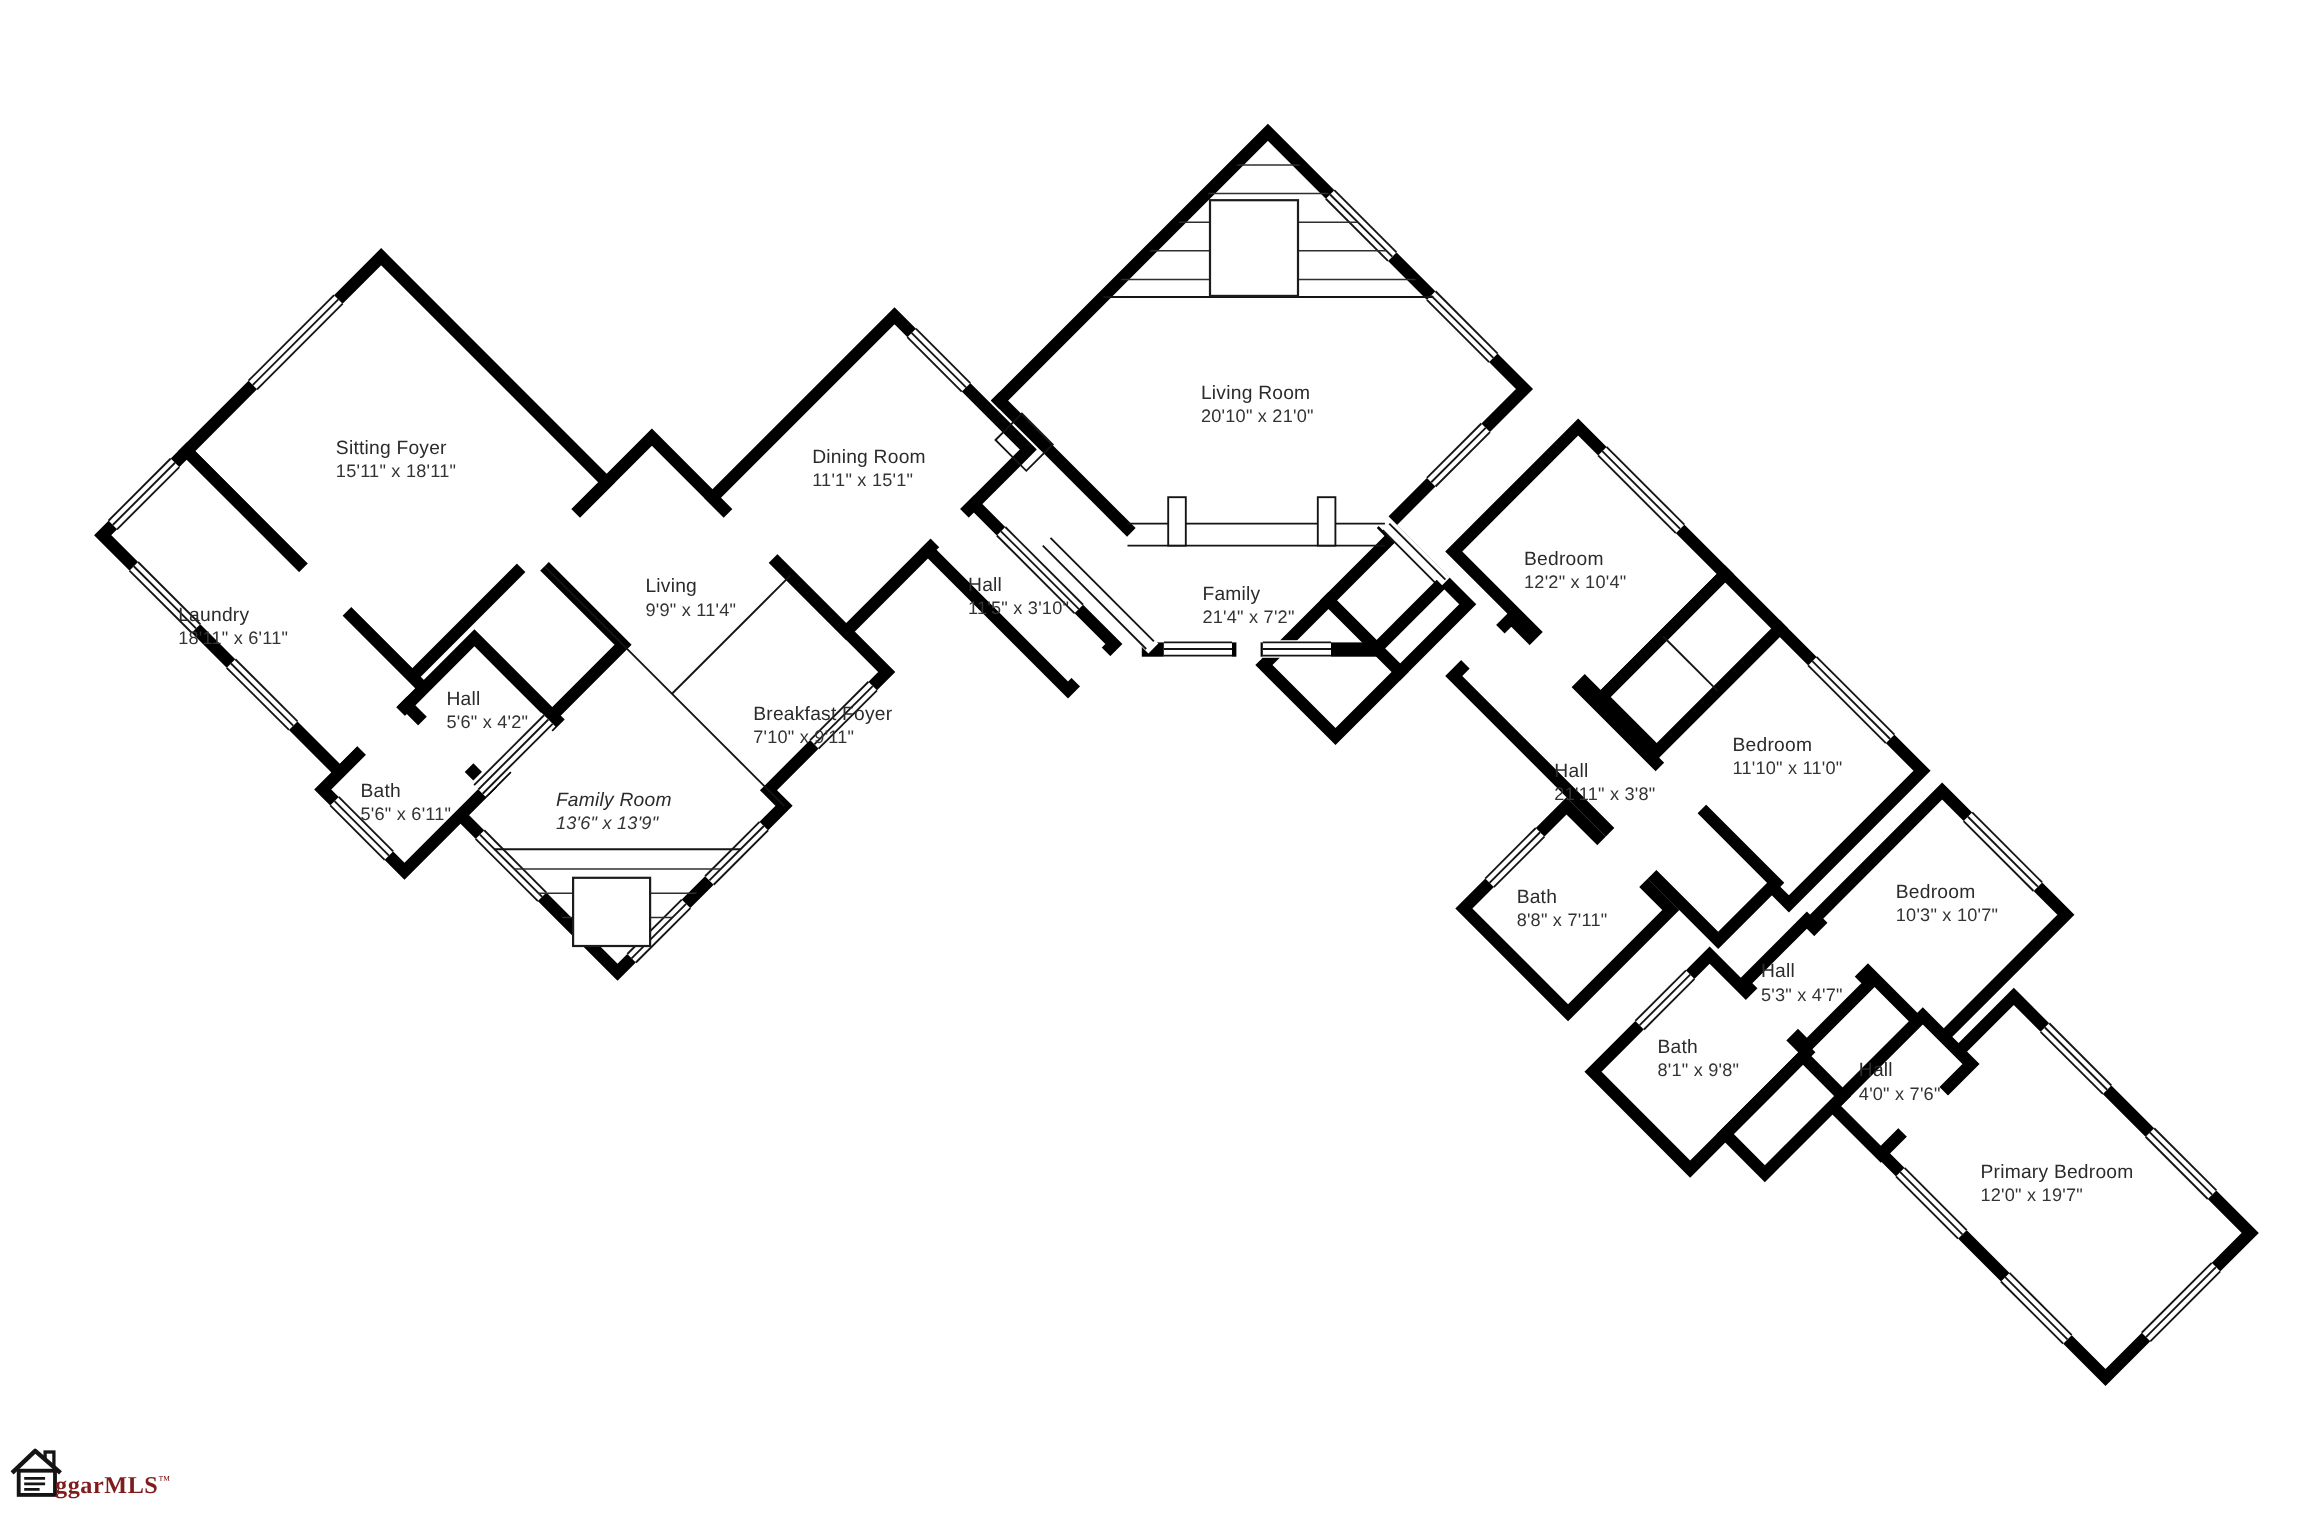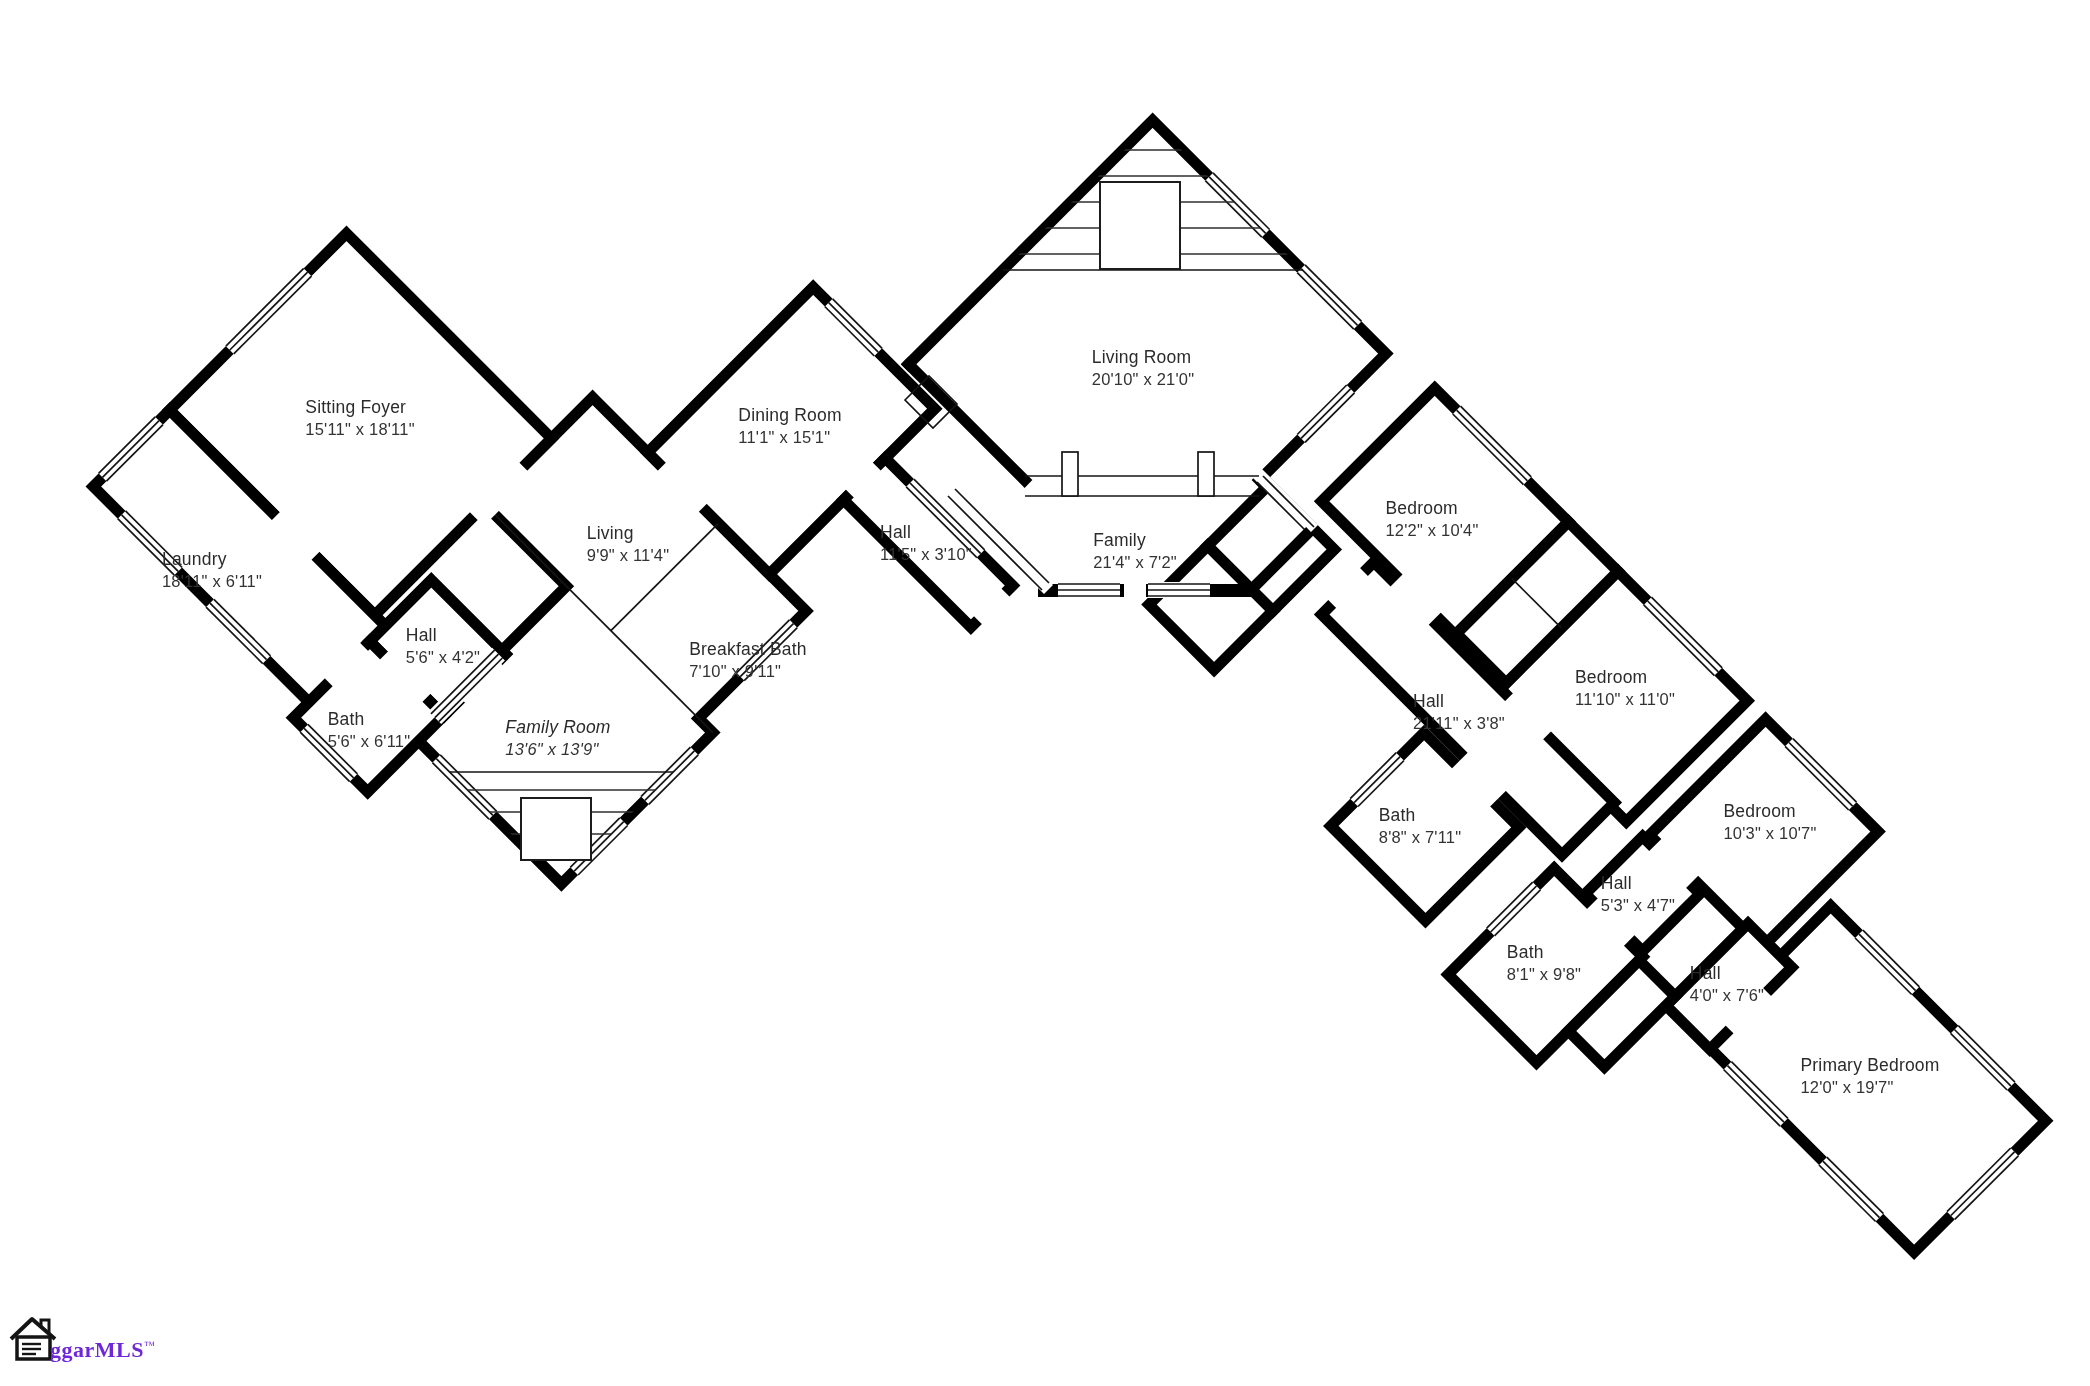--- a/index.html
+++ b/index.html
@@ -10,21 +10,21 @@
   .fillonly{fill:#fff;stroke:none;}
   .thin{stroke:#141414;stroke-width:1.7;fill:none;}
   .hatch{stroke:#2e2e2e;stroke-width:1.4;}
   .doorgap{fill:#fff;stroke:none;}
   .winpad{fill:#fff;stroke:none;}
   .fpbox{fill:#fff;stroke:#1c1c1c;stroke-width:2;}
   .post{fill:#fff;stroke:#141414;stroke-width:1.7;}
   .room-label{position:absolute;transform:translate(-50%,-50%);
       color:#2b2b2b;font-size:17.5px;line-height:1.32;letter-spacing:.2px;white-space:nowrap;}
   .room-label .rdims{font-size:16.5px;color:#333;}
-  #logo{position:absolute;left:8px;top:1315px;display:flex;align-items:flex-end;color:#6d28d9;}
+  #logo{position:absolute;left:8px;top:1315px;display:flex;align-items:flex-end;color:#7f1d1d;}
   #logo .wordmark{font-family:"Liberation Serif",serif;font-weight:600;font-size:22px;
       line-height:1;margin-left:-10px;margin-bottom:2px;letter-spacing:.5px;}
   #logo sup{font-size:11px;font-weight:400;}
 </style>
 </head>
 <body>
 
 <div id="plan">
   <svg id="plan-svg" width="2090" height="1386" viewBox="0 0 2090 1386">
       <polygon points="1152.6,120.2 1385.9,353.6 1259.4,480.1 1024.6,480.1 908.6,364.2" class="fillonly"></polygon>
@@ -229,21 +229,21 @@
       </div>
       <div class="room-label" style="left: 628px; top: 544px;">
         <div class="rname">Living</div>
         <div class="rdims">9'9" x 11'4"</div>
       </div>
       <div class="room-label" style="left: 790px; top: 426px;">
         <div class="rname">Dining Room</div>
         <div class="rdims">11'1" x 15'1"</div>
       </div>
       <div class="room-label" style="left: 748px; top: 660px;">
-        <div class="rname">Breakfast Bath</div>
+        <div class="rname">Breakfast Foyer</div>
         <div class="rdims">7'10" x 9'11"</div>
       </div>
       <div class="room-label" style="left: 558px; top: 738px; font-style: italic;">
         <div class="rname">Family Room</div>
         <div class="rdims">13'6" x 13'9"</div>
       </div>
       <div class="room-label" style="left: 926px; top: 543px;">
         <div class="rname">Hall</div>
         <div class="rdims">11'5" x 3'10"</div>
       </div>

